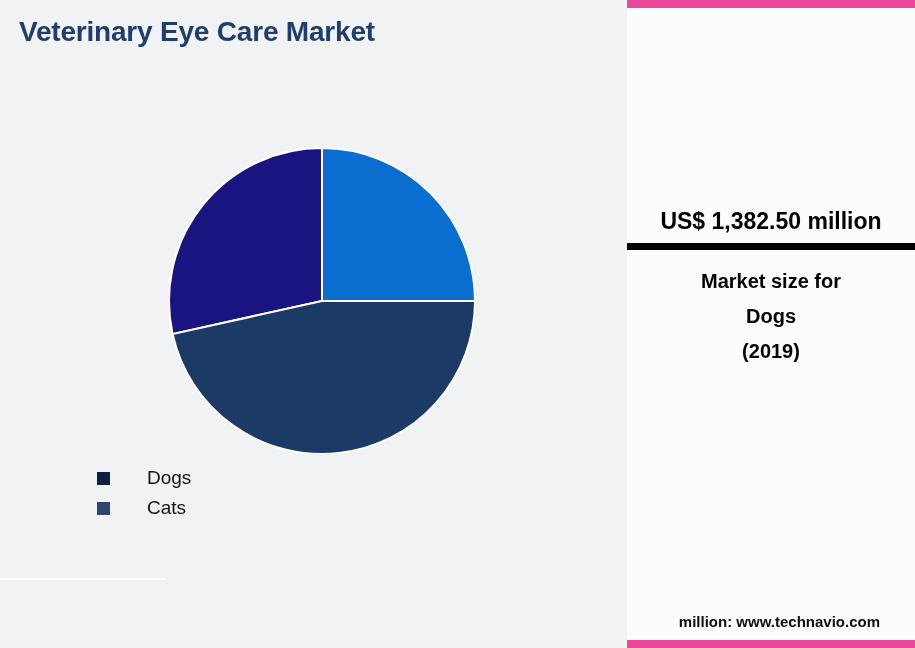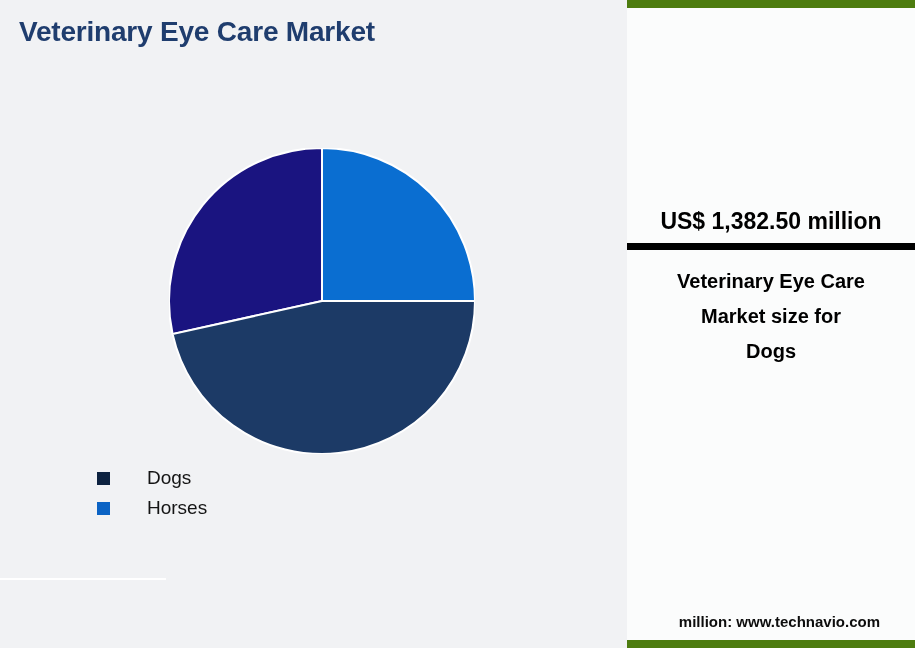--- a/index.html
+++ b/index.html
@@ -93,21 +93,21 @@
     background: #ffffff;
   }
 
   
   .right-pane {
     position: absolute;
     left: 627px;
     top: 0;
     width: 288px;
     height: 648px;
-    background: #4d7c0f;
+    background: #ec4899;
   }
   .right-pane-inner {
     position: absolute;
     left: 0; top: 8px;
     width: 288px;
     height: 632px;
     background: #fbfcfc;
   }
   .callout {
     position: absolute;
@@ -169,37 +169,37 @@
           </g>
       </svg>
     </div>
 
     <div class="legend">
       <div class="legend-row">
         <span class="legend-swatch" id="sw0" style="background: rgb(13, 34, 64);"></span>
         <span class="legend-label">Dogs</span>
       </div>
       <div class="legend-row">
-        <span class="legend-swatch" id="sw2" style="background: rgb(11, 99, 196);"></span>
-        <span class="legend-label">Horses</span>
+        <span class="legend-swatch" id="sw1" style="background: rgb(45, 70, 112);"></span>
+        <span class="legend-label">Cats</span>
       </div>
     </div>
 
     <div class="bottom-rule"></div>
   </div>
 
   <div class="right-pane">
     <div class="right-pane-inner"></div>
 
     <div class="callout">
       <div class="callout-value">US$ 1,382.50 million</div>
       <div class="callout-rule" style="background: rgb(0, 0, 0);"></div>
       <div class="callout-desc">
-        <div>Veterinary Eye Care</div>
         <div>Market size for</div>
         <div>Dogs</div>
+        <div>(2019)</div>
       </div>
     </div>
 
     <div class="source">million: www.technavio.com</div>
   </div>
 
 </div>
 
 </body></html>

